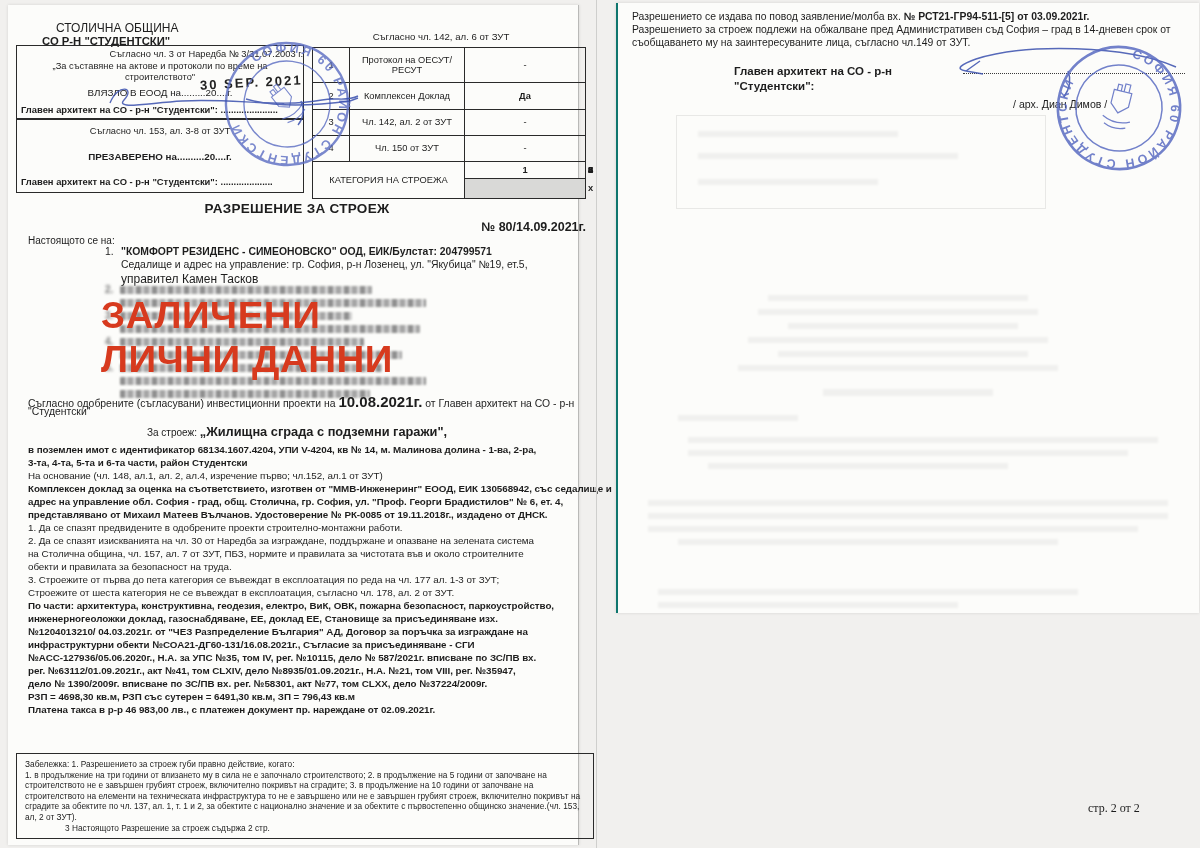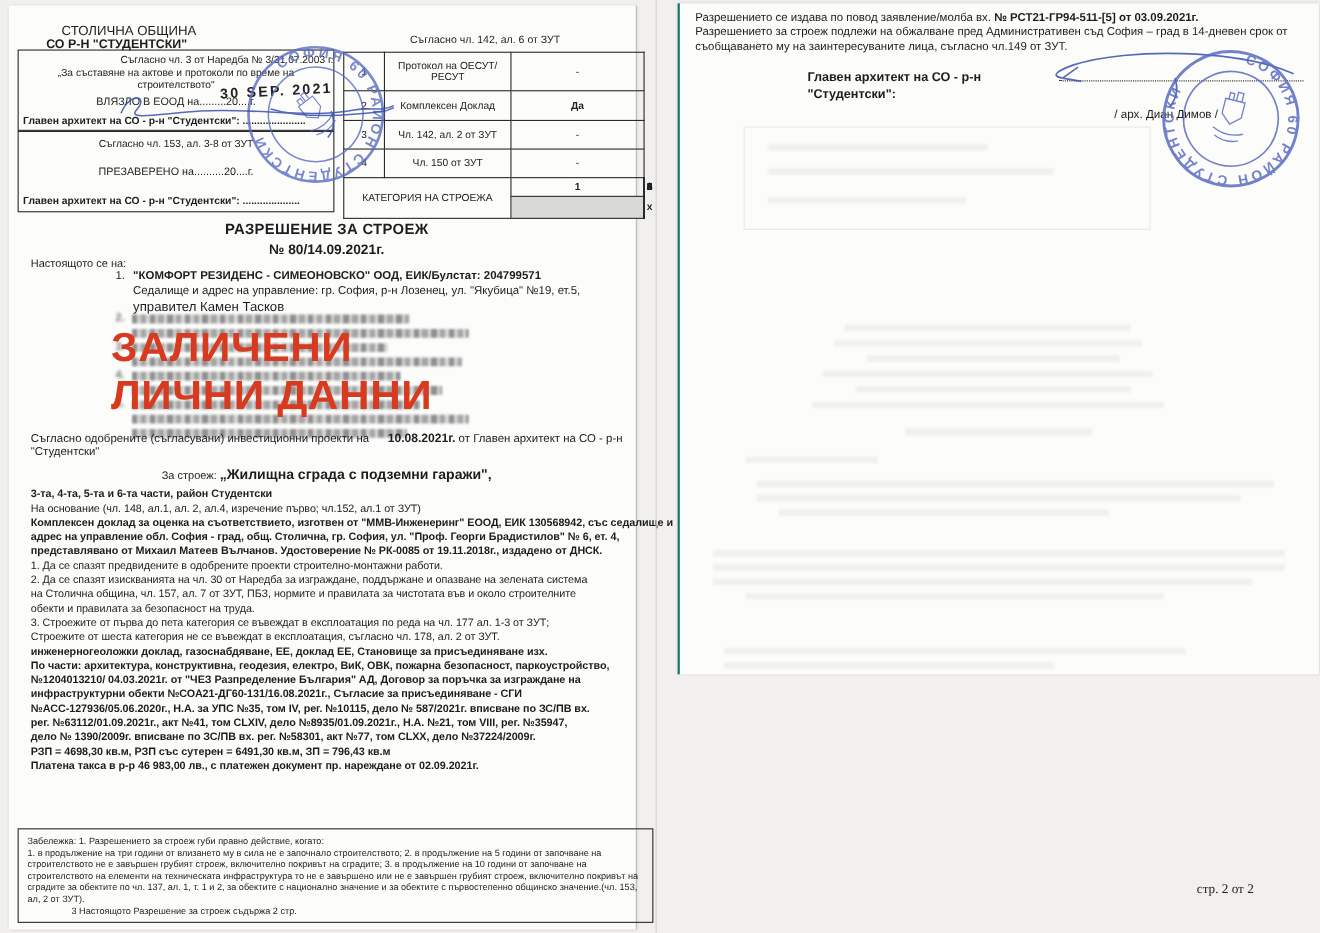--- a/index.html
+++ b/index.html
@@ -22,21 +22,21 @@
   .hbox{position:absolute;border:1.5px solid #2a2a2a;left:8px;width:286px;}
   .hbox .small{font-size:9.3px;line-height:11.5px;}
   .arch{font-size:9.4px;font-weight:bold;}
 
   
   table.reg{border-collapse:collapse;table-layout:fixed;}
   table.reg td{border:1.2px solid #2a2a2a;font-size:9.3px;line-height:10.5px;text-align:center;vertical-align:middle;padding:1px 2px;}
   td.sh{background:#d9d9d7;}
 
   .title{font-size:13.5px;font-weight:bold;letter-spacing:.3px;}
-  .permitnum{font-size:12.5px;font-weight:bold;}
+  .permitnum{font-size:12.5px;font-weight:bold;text-align:right;}
 
   .bl{position:relative;font-size:9.8px;line-height:13px;white-space:nowrap;letter-spacing:-0.05px;}
   .note{position:absolute;border:1.2px solid #2a2a2a;font-size:8.3px;line-height:10.6px;padding:5px 8px;}
 
   
   .rb{position:absolute;height:8px;border-radius:1px;filter:blur(1.1px);
       background:repeating-linear-gradient(90deg,#8f8f8f 0 5px,#cfcfcf 5px 8px,#a5a5a5 8px 13px,#d8d8d8 13px 16px);}
   .rnum{position:absolute;font-size:10px;font-weight:bold;color:#777;filter:blur(1.4px);}
   .redact{position:absolute;font-weight:900;font-size:37px;line-height:37px;letter-spacing:.5px;transform:scaleX(1.04);transform-origin:left;}
 
@@ -62,21 +62,21 @@
     <div class="small c">„За съставяне на актове и протоколи по време на</div>
     <div class="small c">строителството"</div>
     <div class="small c" style="margin-top:3px;font-size:9.8px;">ВЛЯЗЛО В ЕООД на.........20....г.</div>
     <div class="arch abs" style="left:4px;top:58px;">Главен архитект на СО - р-н "Студентски": ......................</div>
   </div>
 
   <div class="abs b" style="left:192px;top:70px;font-size:13px;letter-spacing:2px;transform:rotate(-3deg);color:#222;">30 SEP. 2021</div>
 
   <div class="hbox" style="top:114px;height:72px;">
     <div class="small c" style="margin-top:6px;">Съгласно чл. 153, ал. 3-8 от ЗУТ</div>
-    <div class="small c" style="margin-top:13px;font-size:9.8px;">ПРЕЗАВЕРЕНО на..........20....г.</div>
+    <div class="small c" style="margin-top:13px;font-size:9.8px;font-weight:bold;">ПРЕЗАВЕРЕНО на..........20....г.</div>
     <div class="arch abs" style="left:4px;top:56px;">Главен архитект на СО - р-н "Студентски": ....................</div>
   </div>
 
   <div class="abs c" style="left:304px;top:26px;width:258px;font-size:9.6px;">Съгласно чл. 142, ал. 6 от ЗУТ</div>
   <table class="reg abs" style="left:304px;top:42px;width:258px;">
     <tbody>
         <tr>
       <td style="width:32px;">1</td>
       <td style="width:110px;height:32px;">Протокол на ОЕСУТ/РЕСУТ</td>
       <td style="width:116px;">-</td>
@@ -164,39 +164,40 @@
     <div class="rb" style="left:112px;top:320px;width:300px;"></div>
     <div class="rb" style="left:112px;top:333px;width:244px;"></div>
     <div class="rb" style="left:112px;top:346px;width:282px;"></div>
     <div class="rb" style="left:112px;top:359px;width:262px;"></div>
     <div class="rb" style="left:112px;top:372px;width:306px;"></div>
     <div class="rb" style="left:112px;top:385px;width:250px;"></div>
     <div class="redact" style="left:93px;top:292px;color:#d73a1e;">ЗАЛИЧЕНИ</div>
     <div class="redact" style="left:93px;top:336px;color:#d73a1e;">ЛИЧНИ ДАННИ</div>
   </div>
 
-  <div class="abs nw" style="left:20px;top:388px;font-size:10.4px;"><span>Съгласно одобрените (съгласувани) инвестиционни проекти  на </span><span class="b" style="font-size:11px;margin-left:14px;">10.08.2021г.</span><span> от Главен архитект на СО - р-н</span></div>
+  <div class="abs nw" style="left:20px;top:388px;font-size:10.4px;"><span>Съгласно одобрените (съгласувани) инвестиционни проекти  на </span><span class="b" style="font-size:15px;">10.08.2021г.</span><span> от Главен архитект на СО - р-н</span></div>
   <div class="abs" style="left:20px;top:401px;font-size:10.4px;">"Студентски"</div>
 
   <div class="abs c nw" style="left:0;top:417px;width:578px;"><span style="font-size:10px;">За строеж: </span><span class="b" style="font-size:12.8px;">„Жилищна сграда с подземни гаражи",</span></div>
 
   <div class="abs" style="left:20px;top:438px;width:552px;">
+    <div class="bl b">в поземлен имот с идентификатор 68134.1607.4204, УПИ V-4204, кв № 14, м. Малинова долина - 1-ва, 2-ра,</div>
     <div class="bl b">3-та, 4-та, 5-та и 6-та части, район Студентски</div>
     <div class="bl">На основание (чл. 148, ал.1, ал. 2, ал.4, изречение първо; чл.152, ал.1 от ЗУТ)</div>
     <div class="bl b">Комплексен доклад за оценка на съответствието, изготвен от "ММВ-Инженеринг" ЕООД,  ЕИК  130568942,  със седалище и</div>
     <div class="bl b">адрес на управление обл. София - град, общ. Столична, гр. София, ул. "Проф. Георги Брадистилов" № 6, ет. 4,</div>
     <div class="bl b">представлявано от Михаил Матеев Вълчанов. Удостоверение № РК-0085 от 19.11.2018г., издадено от ДНСК.</div>
     <div class="bl">1. Да се спазят предвидените в одобрените проекти строително-монтажни работи.</div>
     <div class="bl">2. Да се спазят изискванията на чл. 30 от Наредба  за изграждане, поддържане и опазване на зелената система</div>
     <div class="bl">на Столична община, чл. 157, ал. 7 от ЗУТ, ПБЗ, нормите и правилата за чистотата във и около строителните</div>
     <div class="bl">обекти и правилата за безопасност на труда.</div>
     <div class="bl">3. Строежите от първа до пета категория се въвеждат в експлоатация по реда на чл. 177 ал. 1-3 от ЗУТ;</div>
     <div class="bl">Строежите от шеста категория не се въвеждат в експлоатация, съгласно чл. 178, ал. 2 от ЗУТ.</div>
+    <div class="bl b">По части: архитектура, конструктивна, геодезия, електро, ВиК, ОВК, пожарна безопасност, паркоустройство,</div>
     <div class="bl b">инженерногеоложки доклад, газоснабдяване, ЕЕ, доклад ЕЕ, Становище за присъединяване изх.</div>
-    <div class="bl b">По части: архитектура, конструктивна, геодезия, електро, ВиК, ОВК, пожарна безопасност, паркоустройство,</div>
     <div class="bl b">№1204013210/ 04.03.2021г. от "ЧЕЗ Разпределение България" АД, Договор за поръчка за изграждане на</div>
     <div class="bl b">инфраструктурни обекти №СОА21-ДГ60-131/16.08.2021г., Съгласие за присъединяване  - СГИ</div>
     <div class="bl b">№АСС-127936/05.06.2020г., Н.А. за УПС №35, том IV, рег. №10115, дело № 587/2021г. вписване по ЗС/ПВ вх.</div>
     <div class="bl b">рег. №63112/01.09.2021г., акт №41, том CLXIV, дело №8935/01.09.2021г., Н.А. №21, том VIII, рег. №35947,</div>
     <div class="bl b">дело № 1390/2009г. вписване по ЗС/ПВ вх. рег. №58301, акт №77, том CLXX, дело №37224/2009г.</div>
     <div class="bl b">РЗП = 4698,30 кв.м, РЗП със сутерен = 6491,30 кв.м, ЗП = 796,43 кв.м</div>
     <div class="bl b">Платена такса в р-р 46 983,00 лв., с платежен документ пр. нареждане от 02.09.2021г.</div>
   </div>
 
   <div class="note" style="left:8px;top:748px;width:560px;height:74px;">

